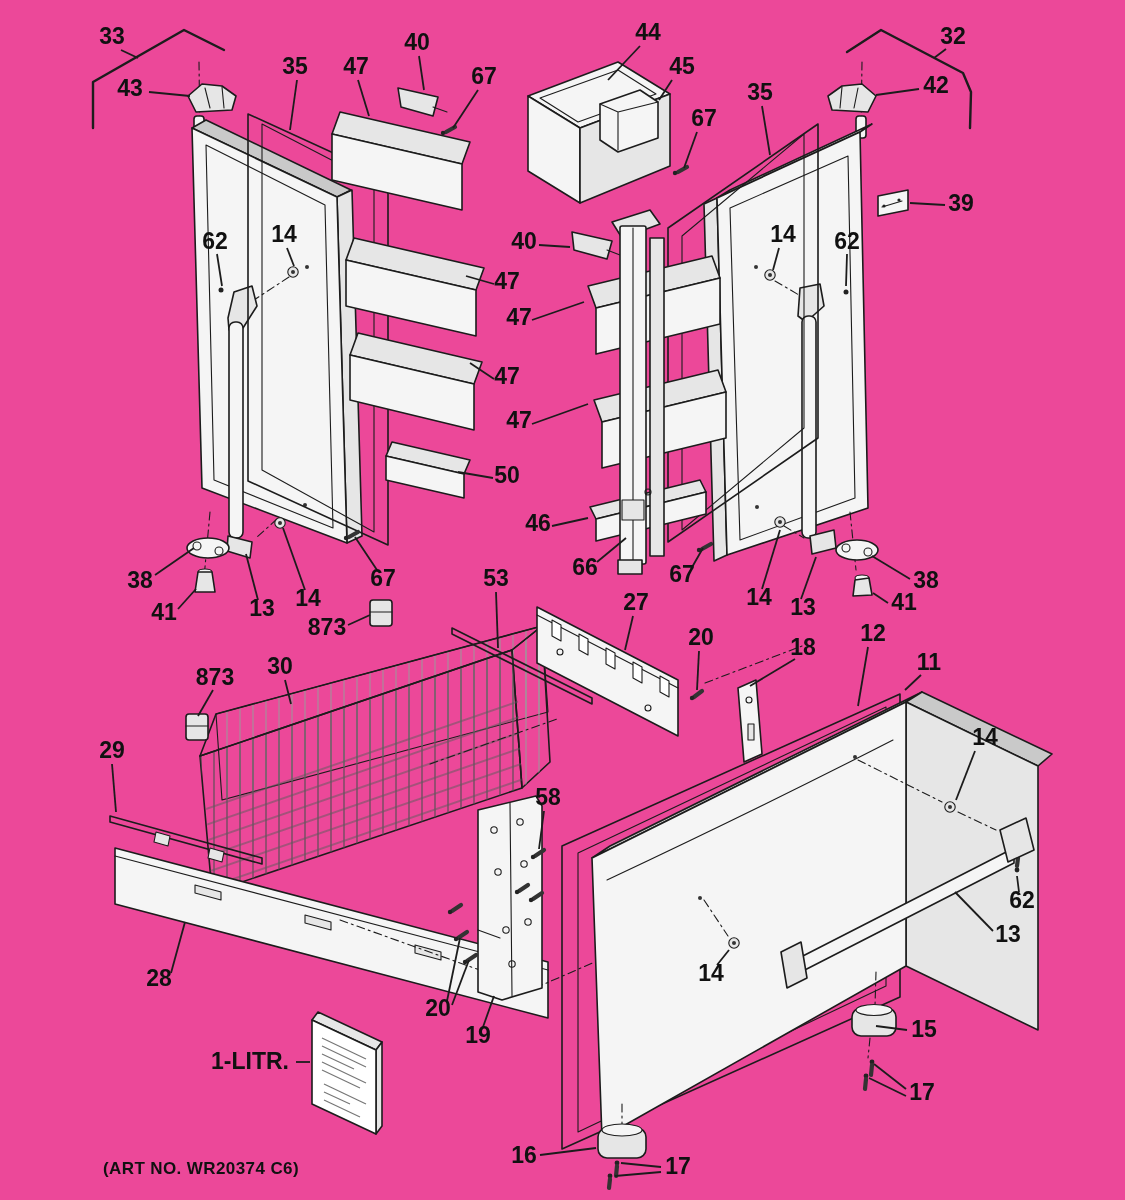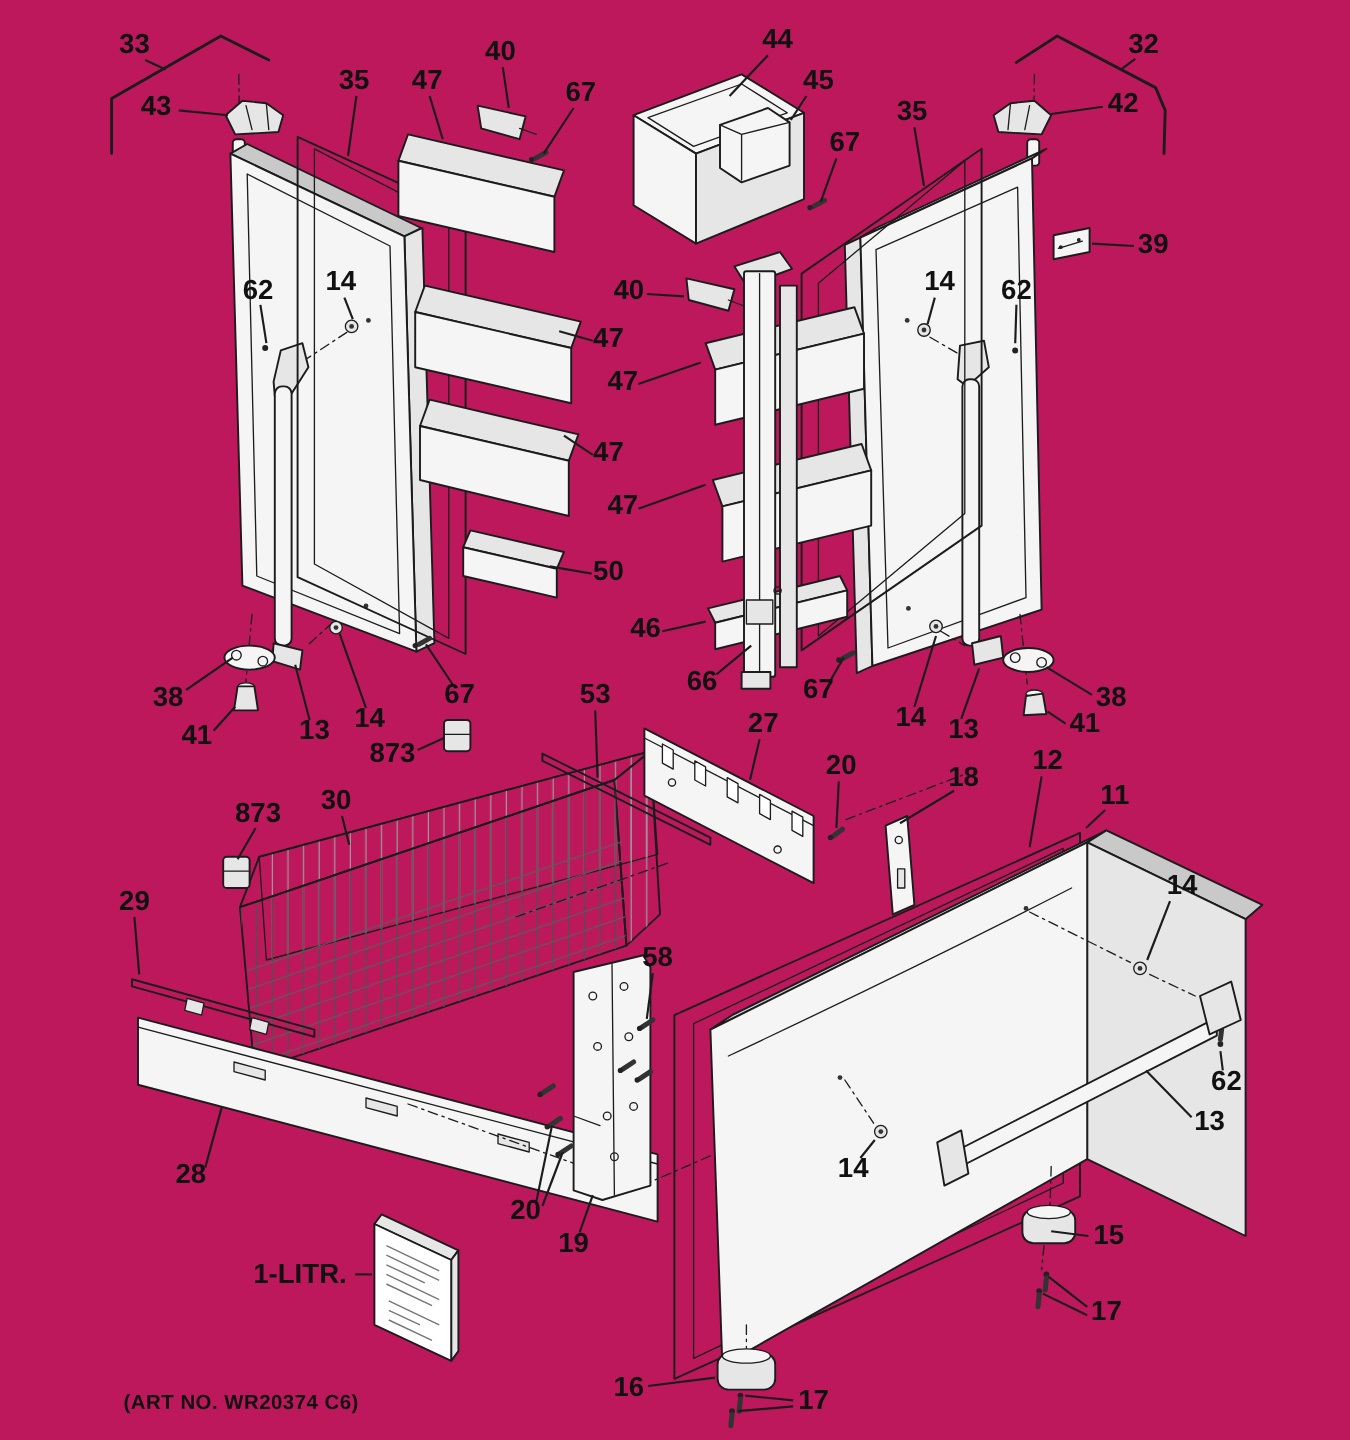--- a/index.html
+++ b/index.html
@@ -1,16 +1,16 @@
 <!DOCTYPE html>
 <html><head>
 <meta charset="utf-8">
 <style>
   html,body{margin:0;padding:0;background:#fff;}
-  .page{width:1125px;height:1200px;background:#be185d;position:relative;overflow:hidden;}
+  .page{width:1125px;height:1200px;background:#ec4899;position:relative;overflow:hidden;}
   svg{display:block;}
   .ln{stroke:#1c1c1c;stroke-width:1.6;fill:none;stroke-linejoin:round;stroke-linecap:round;}
   .thin{stroke-width:1.1;}
   .thick{stroke-width:2.4;}
   .f-w{fill:#ffffff;}
   .f-light{fill:#f5f5f5;}
   .f-mid{fill:#e6e6e6;}
   .f-dark{fill:#c9c9c9;}
   .dash{stroke-dasharray:8 4 2 4;stroke-width:1.1;}
   .leader{stroke:#1c1c1c;stroke-width:1.8;}

